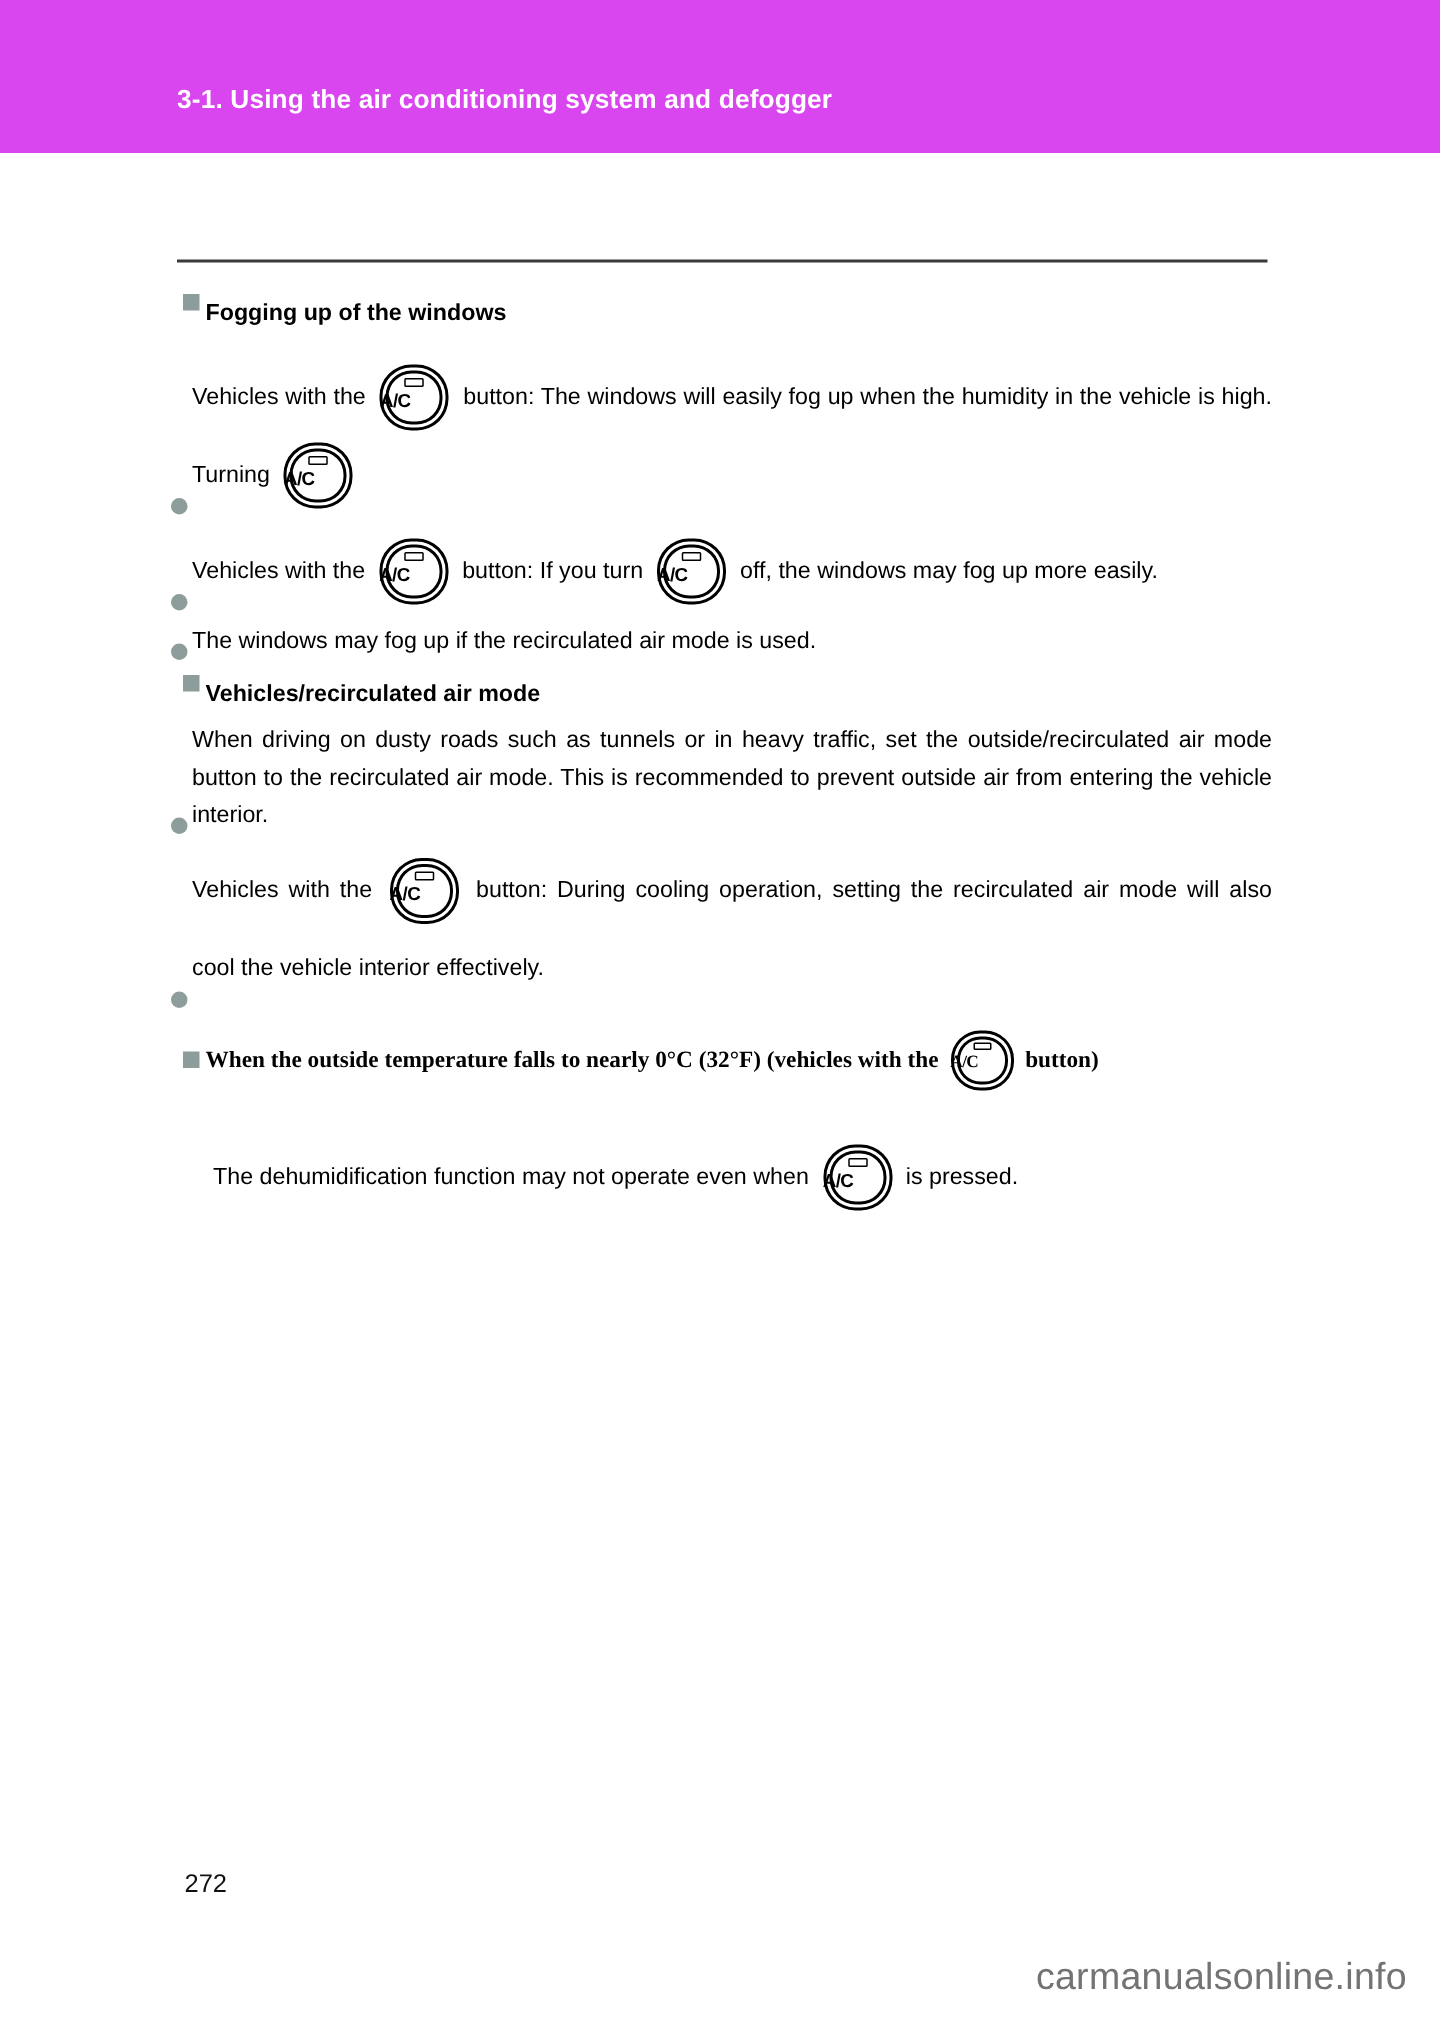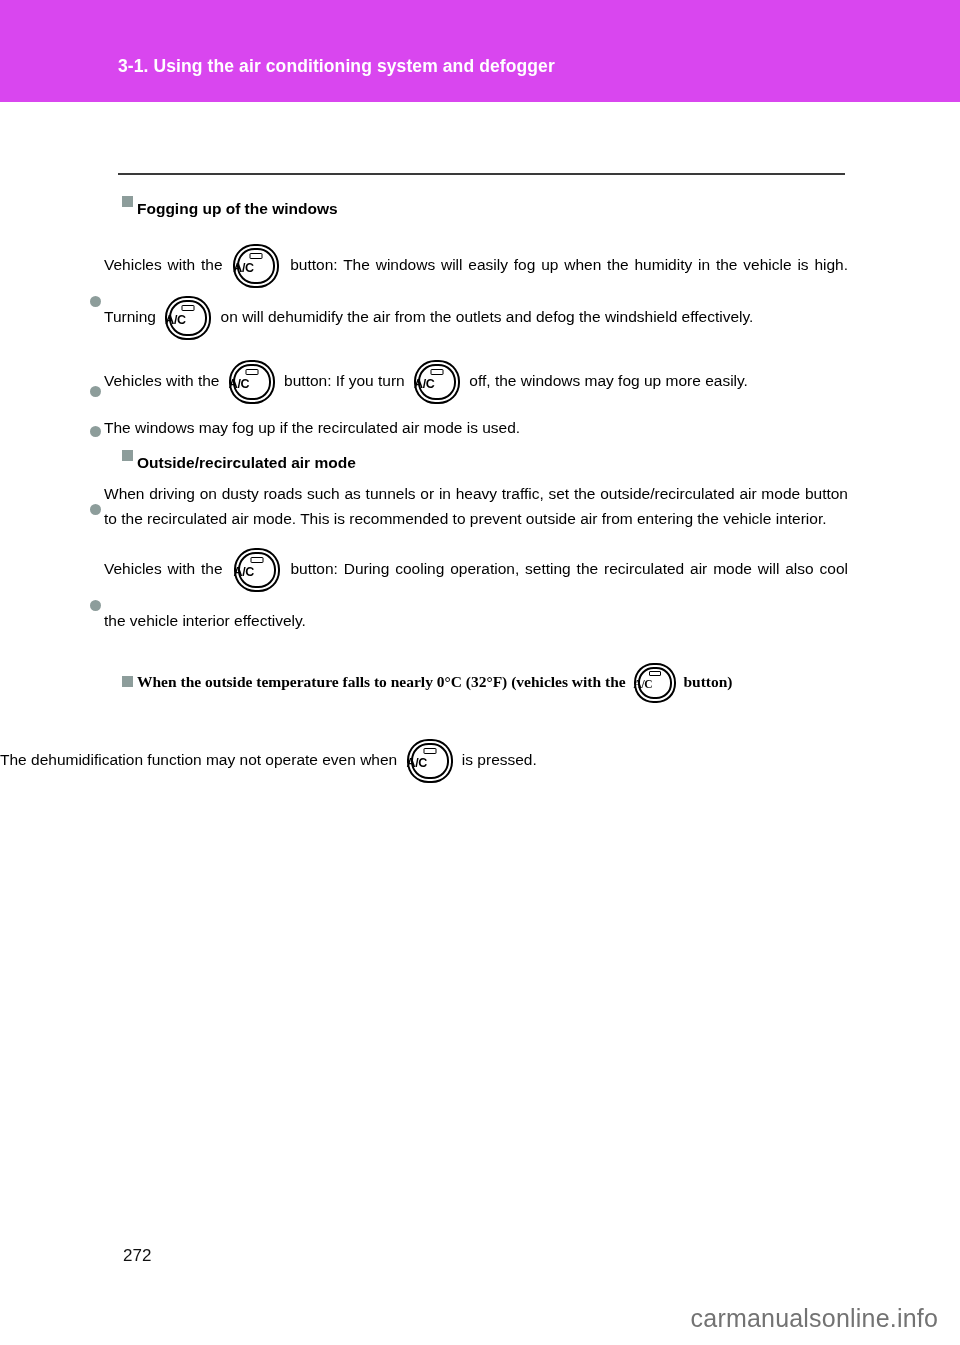--- a/index.html
+++ b/index.html
@@ -88,34 +88,35 @@
   }
   .sec-head .txt { display: block; }
   .sec-head.justify .txt {
     text-align: justify;
     text-align-last: left;
   }
 
   
   .sub-item {
     display: flex;
-    align-items: center;
-    padding-left: 90px;
+    align-items: flex-end;
+    padding-left: 114px;
     padding-right: 112px;
     font-size: 15.5px;
     line-height: 25px;
   }
   .sub-item .body { display: block; width: 100%; }
   .sub-item .body.justify {
     text-align: justify;
     text-align-last: left;
   }
 
   
   .plain-par {
+    padding-left: 142px;
     padding-right: 112px;
     font-size: 15.5px;
     line-height: 25px;
     text-align: justify;
     text-align-last: left;
   }
 
   
   .tall { line-height: 52px; }
   .tall-sm { line-height: 45px; font-family: Liberation Serif, serif; }
@@ -230,21 +231,20 @@
         <span class="lamp"></span>
         <span class="lbl">A/C</span>
       </span>
       <span>button: The windows will easily fog up when the humidity in the vehicle is high. Turning</span>
       <span class="ac-btn">
         <span class="ring-outer"></span>
         <span class="ring-inner"></span>
         <span class="lamp"></span>
         <span class="lbl">A/C</span>
       </span>
-      <span>on will dehumidify the air from the outlets and defog the windshield effectively.</span>
     </span>
   </div>
 
   <div class="gap-12"></div>
 
   <div class="sub-item tall">
     <span class="rd-bullet" style="margin-top:20px"></span>
     <span class="body justify">
       <span>Vehicles with the</span>
       <span class="ac-btn">
@@ -268,21 +268,21 @@
 
   <div class="sub-item">
     <span class="rd-bullet" style="margin-top:7px"></span>
     <span class="body">The windows may fog up if the recirculated air mode is used.</span>
   </div>
 
   <div class="gap-10"></div>
 
   <div class="sec-head">
     <span class="sq-bullet"></span>
-    <span class="txt">Outside/recirculated air mode</span>
+    <span class="txt">Vehicles/recirculated air mode</span>
   </div>
 
   <div class="gap-6"></div>
 
   <div class="sub-item">
     <span class="rd-bullet" style="margin-top:7px"></span>
     <span class="body justify">When driving on dusty roads such as tunnels or in heavy traffic, set the outside/recirculated air mode button to the recirculated air mode. This is recommended to prevent outside air from entering the vehicle interior.</span>
   </div>
 
   <div class="gap-12"></div>

